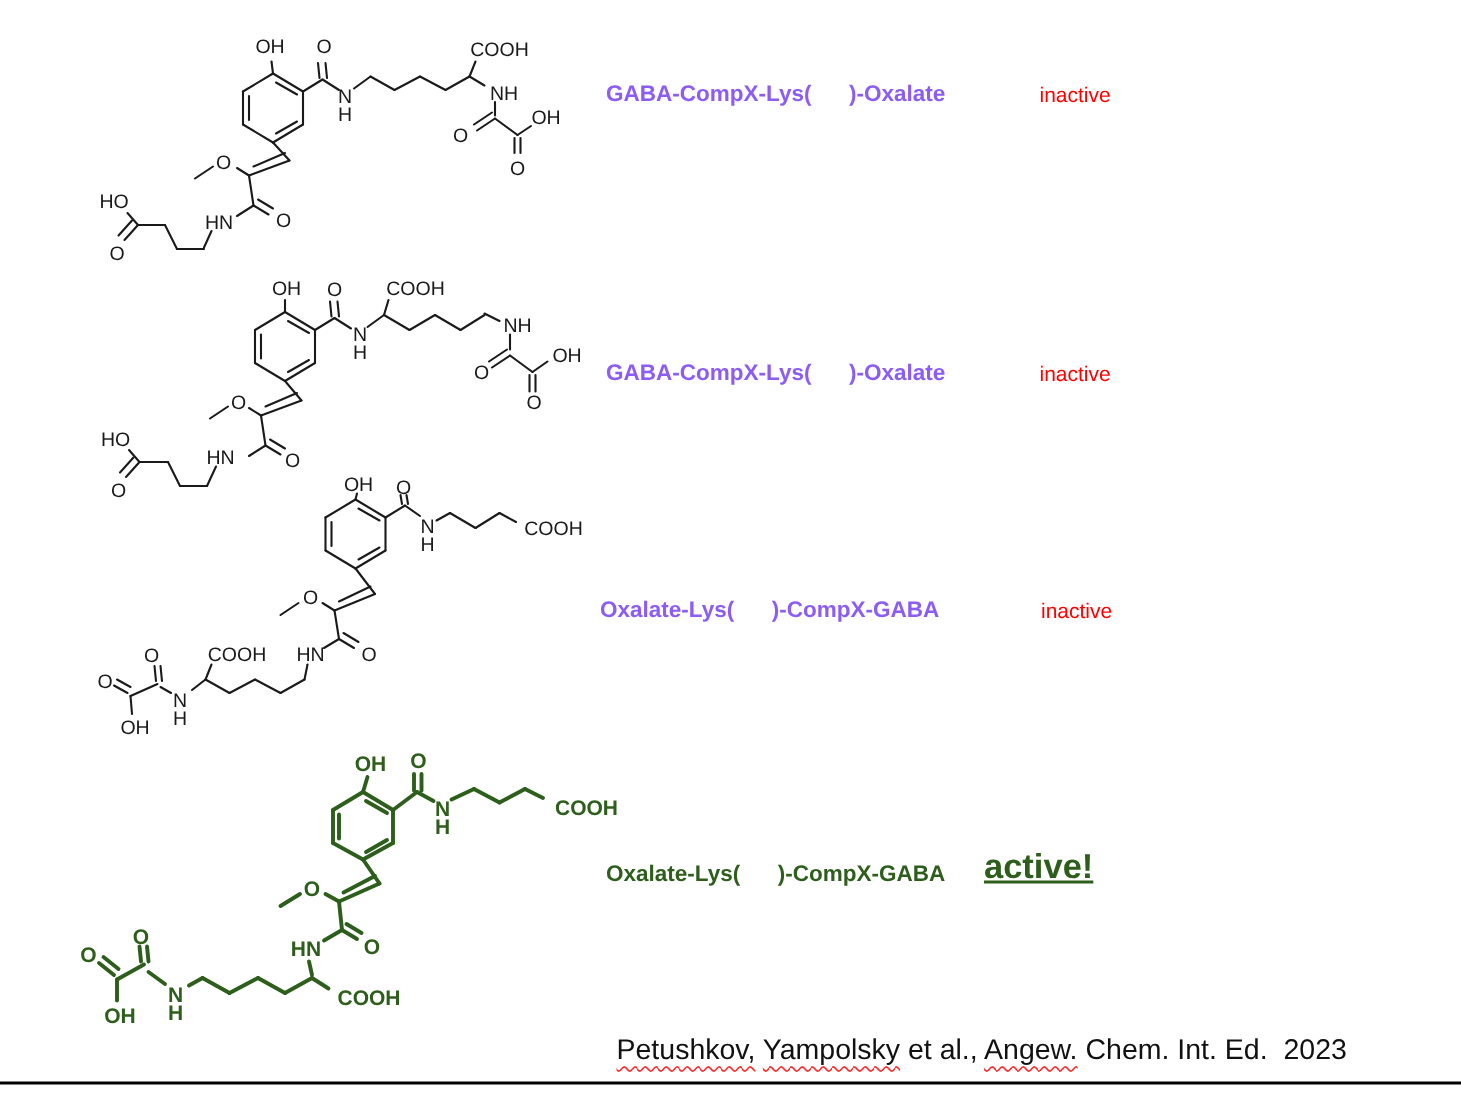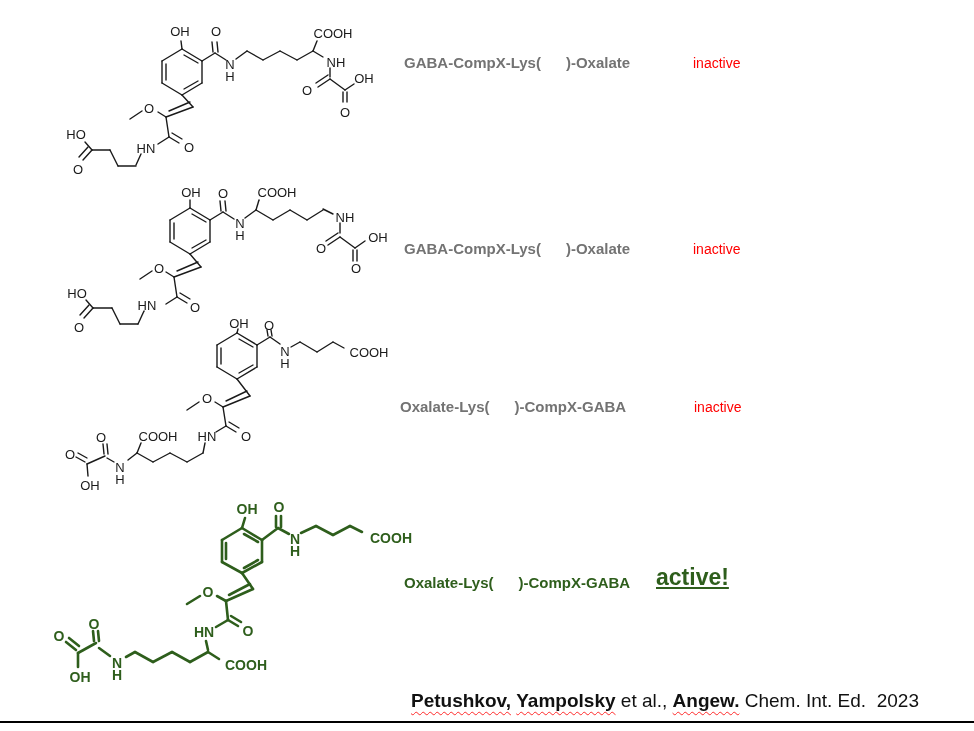--- a/index.html
+++ b/index.html
@@ -1,26 +1,26 @@
 <!DOCTYPE html>
 <html><head>
 <meta charset="utf-8">
 <style>
   html,body{margin:0;padding:0;background:#ffffff;}
   .slide{position:relative;width:974px;height:731px;background:#ffffff;overflow:hidden;
          font-family:"Liberation Sans",sans-serif;}
   .mol-svg{position:absolute;left:0;top:0;}
-  .compound-name{position:absolute;font-weight:bold;font-size:15px;color:#737373;white-space:pre;}
+  .compound-name{position:absolute;font-weight:bold;font-size:15px;color:#8b5cf6;white-space:pre;}
   .compound-name.green{color:#2e5e1c;}
   .status{position:absolute;font-size:14px;}
   .status.inactive{color:#ff0000;padding-left:34px;}
   .status.active{color:#2e5e1c;font-weight:bold;font-size:23px;text-decoration:underline;}
   .citation{position:absolute;left:411px;top:690px;font-size:19px;color:#111111;white-space:pre;}
   .citation .wavy{text-decoration-line:underline;text-decoration-style:wavy;
-                  text-decoration-color:#ff2a2a;text-decoration-thickness:1px;text-underline-offset:4px;font-weight:bold;}
+                  text-decoration-color:#ff2a2a;text-decoration-thickness:1px;text-underline-offset:4px;}
   .bottom-rule{position:absolute;left:0;top:721px;width:974px;height:2px;background:#000000;}
 </style>
 </head>
 <body>
 
 <div class="slide">
 
   <svg class="mol-svg" width="974" height="731" viewBox="0 0 974 731">
       <g stroke="#1a1a1a" stroke-width="1.4" stroke-linecap="round">
         <line x1="182" y1="49" x2="202" y2="61"></line>

